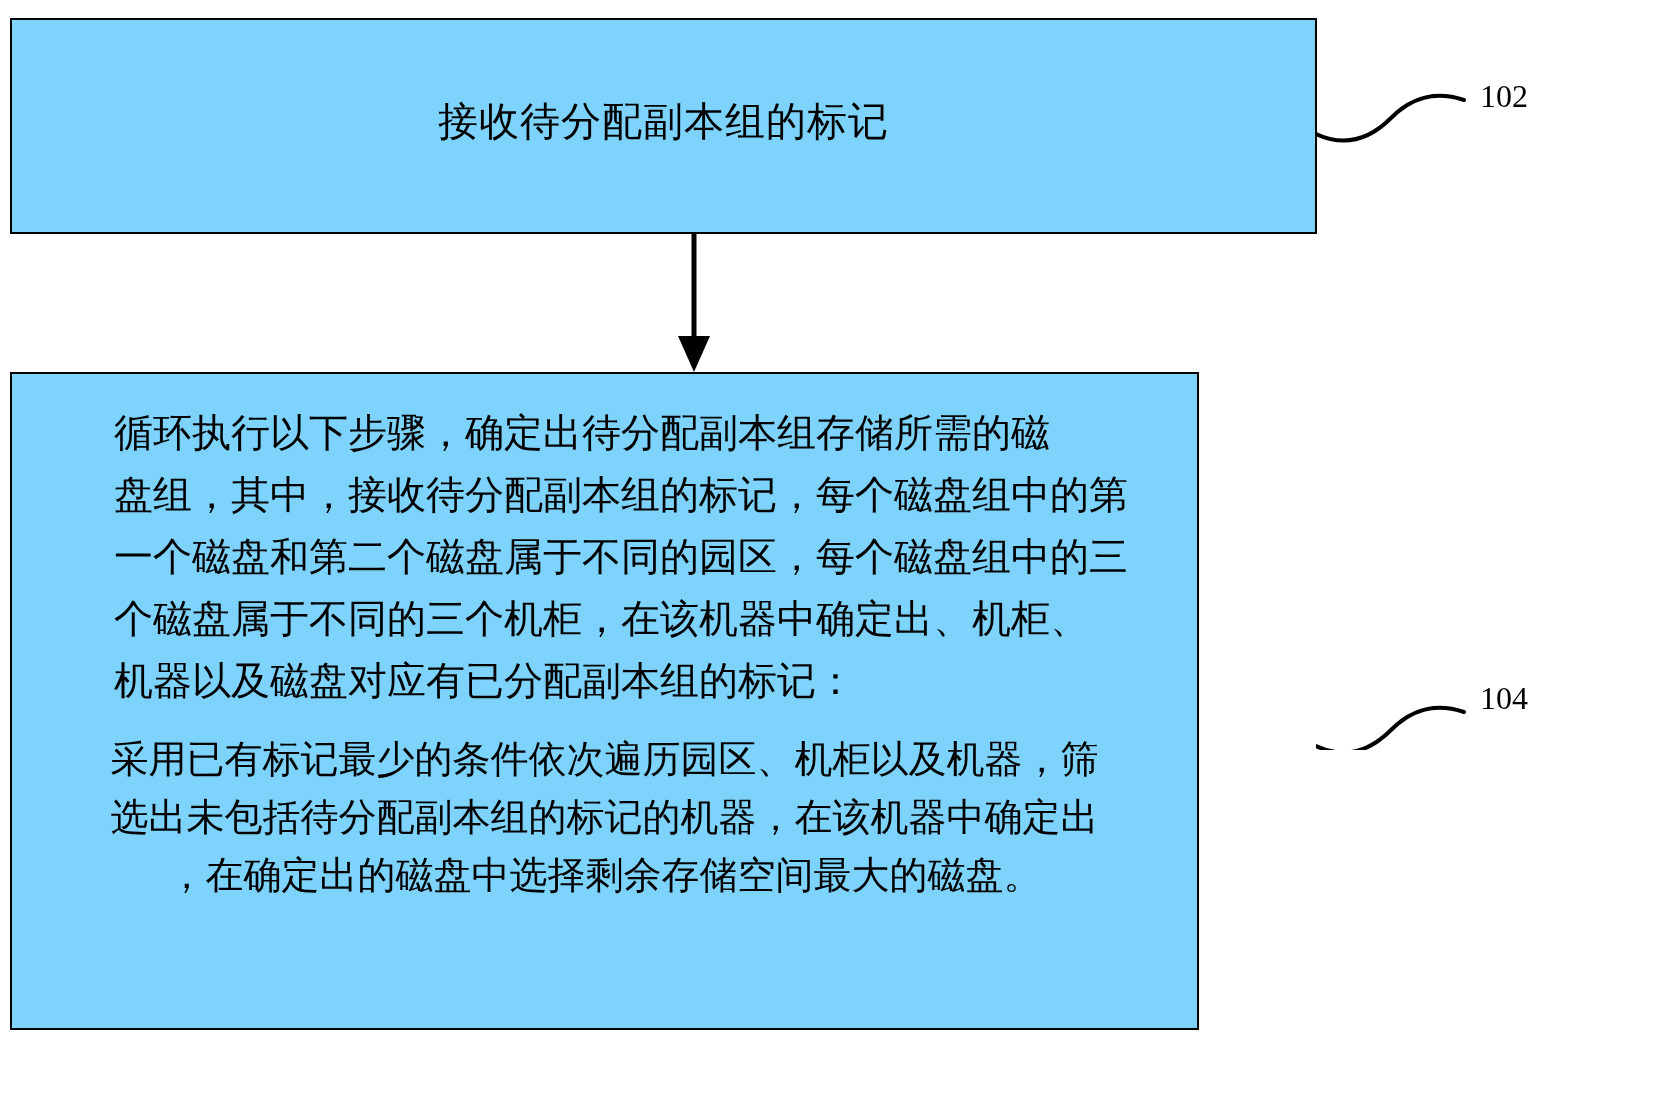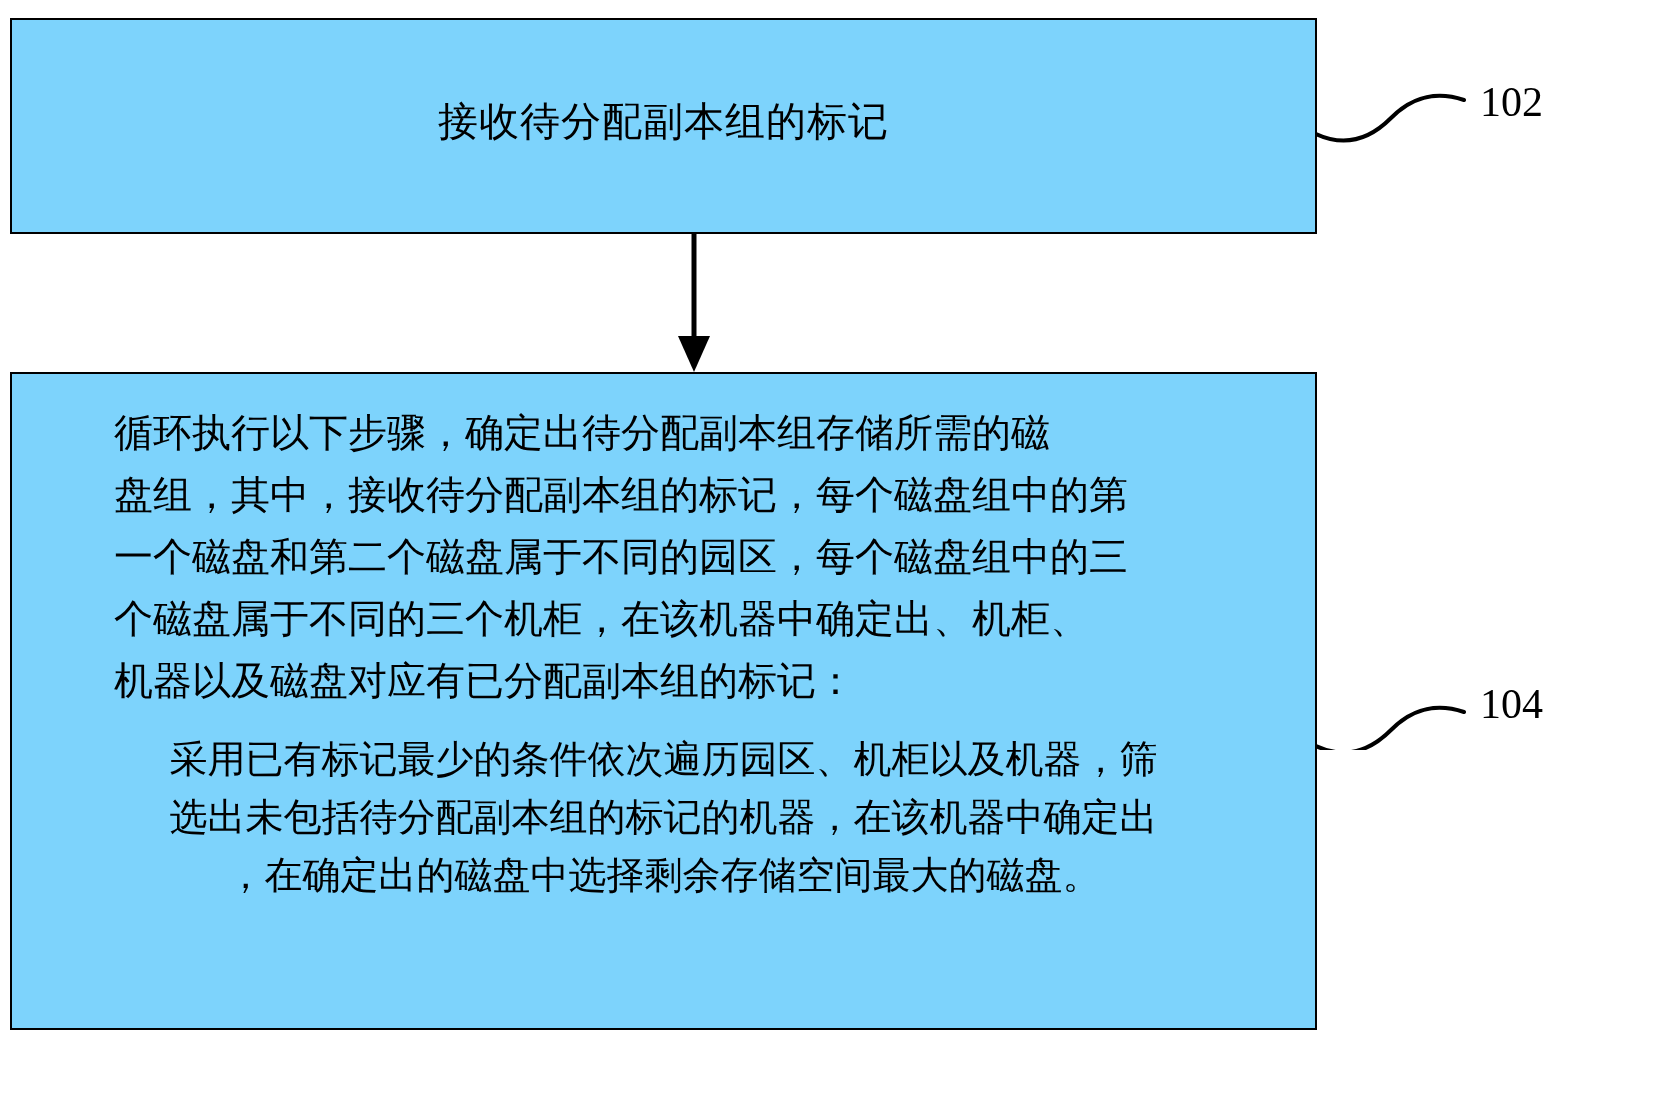--- a/index.html
+++ b/index.html
@@ -44,21 +44,21 @@
     font-size: 40px;
     line-height: 1.2;
     letter-spacing: 1px;
     margin-top: 78px;
     white-space: nowrap;
   }
 
   #box-104 {
     left: 10px;
     top: 372px;
-    width: 1307px;
+    width: 1189px;
     height: 658px;
     padding: 28px 24px 18px 24px;
   }
 
   .para {
     font-size: 39px;
     line-height: 62px;
     letter-spacing: 0px;
     text-align: justify;
   }
@@ -94,21 +94,21 @@
     position: absolute;
     left: 640px;
     top: 232px;
     width: 110px;
     height: 145px;
   }
 
   
   .ref-label {
     position: absolute;
-    font-size: 42px;
+    font-size: 32px;
     font-family: "Liberation Serif", "DejaVu Serif", serif;
     color: #000000;
     white-space: nowrap;
   }
 
   #ref-102 { left: 1480px; top: 78px; }
   #ref-104 { left: 1480px; top: 680px; }
 
   .leader {
     position: absolute;

